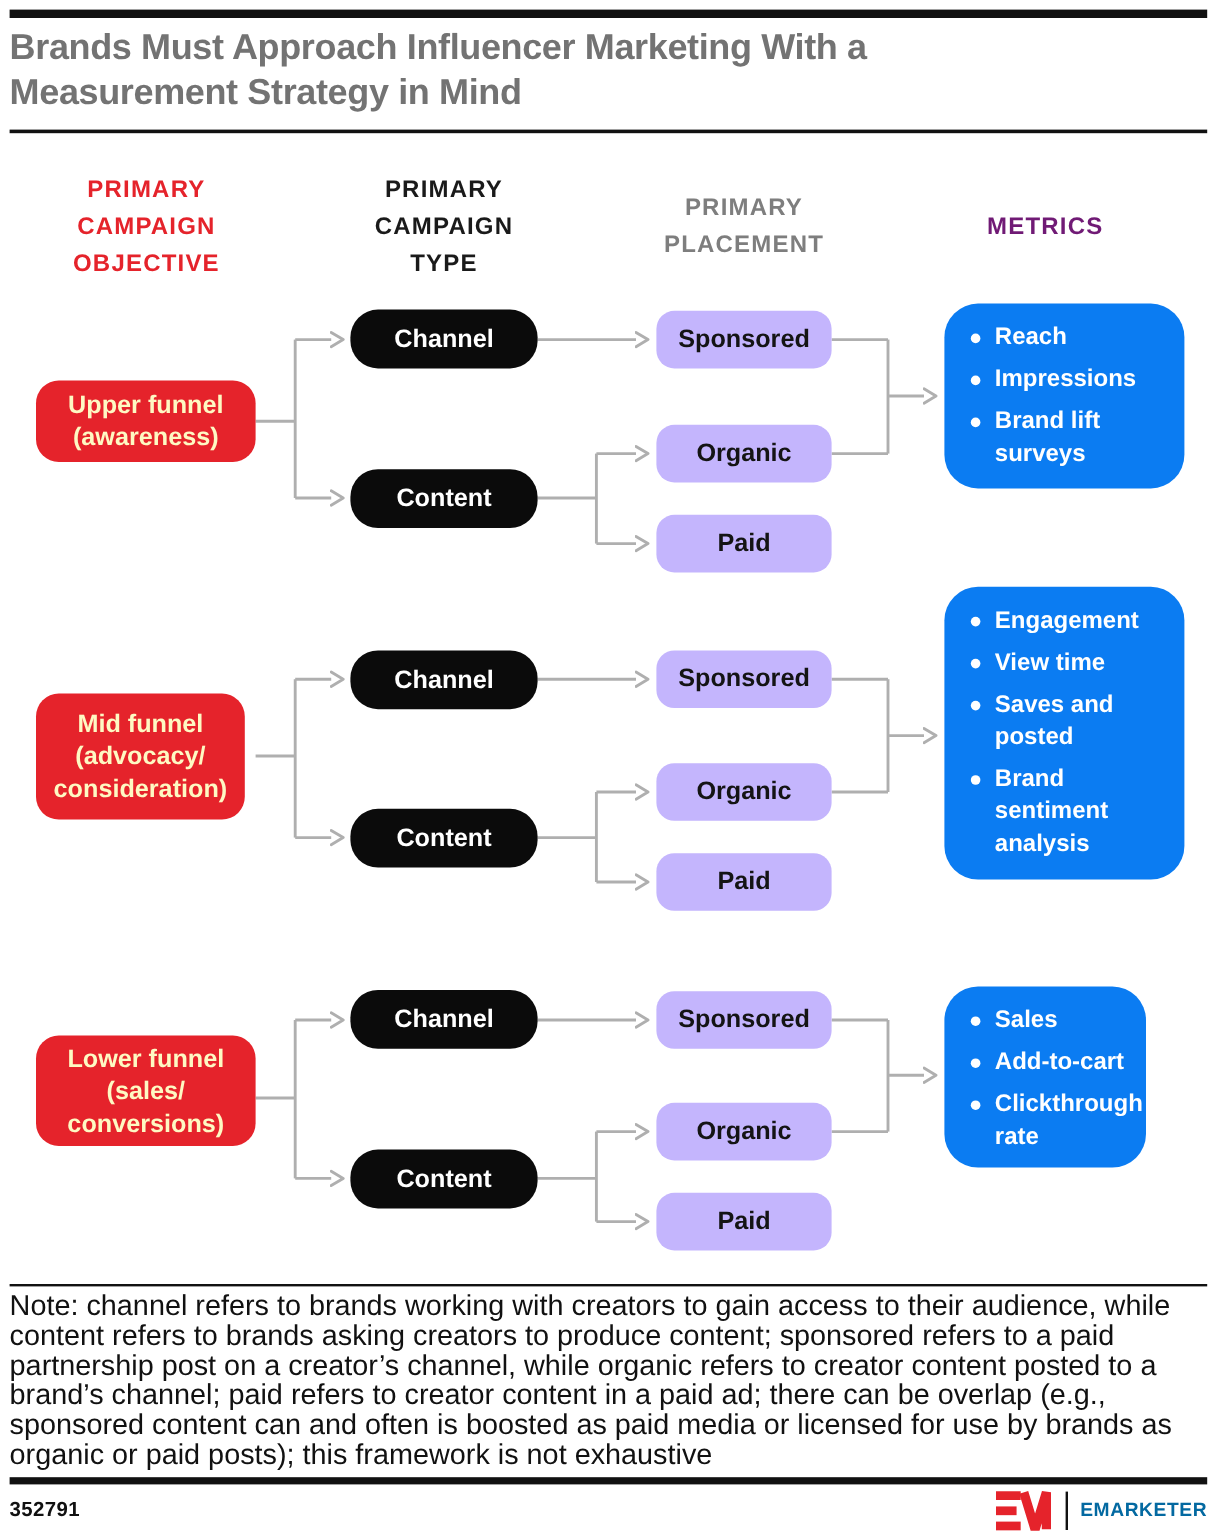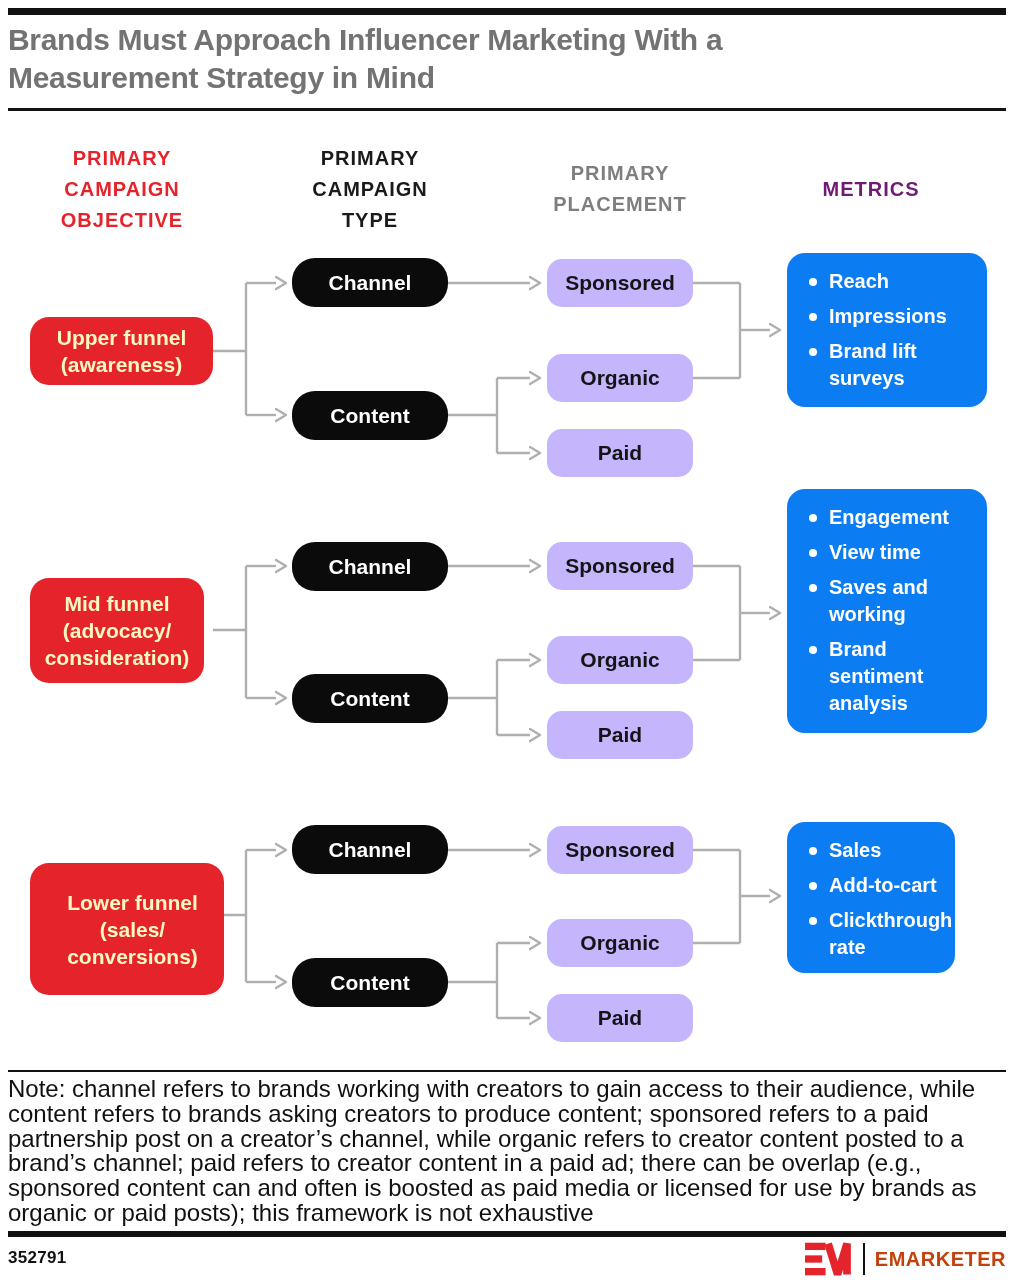--- a/index.html
+++ b/index.html
@@ -22,21 +22,21 @@
     position:absolute; display:flex; align-items:center; justify-content:center;
     font-weight:bold; text-align:center; z-index:2;
   }
   .box.red {
     background:#E5232B; color:#fef9c3; border-radius:19px;
     font-size:21px; line-height:27px; white-space:pre-line;
   }
   .box.black { background:#0B0B0B; color:#ffffff; border-radius:23px; font-size:21px; }
   .box.gray  { background:#c4b5fd; color:#141414; border-radius:15px; font-size:21px; }
   .metrics-box {
-    position:absolute; background:#0B7CF2; border-radius:18px; color:#ffffff; z-index:2;
+    position:absolute; background:#0B7CF2; border-radius:28px; color:#ffffff; z-index:2;
   }
   ul.metrics { list-style:none; margin:0; padding:15px 10px 0 20px; }
   ul.metrics li {
     position:relative; padding-left:22px; font-size:20px; font-weight:bold;
     line-height:27px; margin-bottom:8px; text-align:left;
   }
   ul.metrics li::before {
     content:""; position:absolute; left:2px; top:10px; width:8px; height:8px;
     border-radius:50%; background:#ffffff;
   }
@@ -47,21 +47,21 @@
     font-size:24px; line-height:24.8px;
   }
   #source {
     left:8px; top:1203px; width:1002px; color:#111111; font-style:italic;
     font-size:19px; line-height:24.8px;
   }
   #bottom-bar { left:8px; top:1231px; width:998px; height:6px; background:#111111; }
   #chart-id { left:8px; top:1248px; font-size:17px; font-weight:bold; color:#111111; letter-spacing:0.3px; }
   #brand { right:8px; top:1241px; display:flex; align-items:center; gap:10px; height:36px; }
   #brand .divider { width:2px; height:32px; background:#111111; }
-  #wordmark { font-size:20px; font-weight:bold; color:#c2410c; letter-spacing:0.5px; }
+  #wordmark { font-size:16px; font-weight:bold; color:#0369a1; letter-spacing:0.5px; }
 </style>
 </head>
 <body>
 
 <div id="canvas">
 
   <div id="top-bar" class="abs"></div>
   <div id="title" class="abs">Brands Must Approach Influencer Marketing With a
 Measurement Strategy in Mind</div>
   <div id="title-divider" class="abs"></div>
@@ -148,26 +148,26 @@
 consideration)</div>
   <div class="box black" style="left:292px; top:542px; width:156px; height:49px;">Channel</div>
   <div class="box black" style="left:292px; top:674px; width:156px; height:49px;">Content</div>
   <div class="box gray" style="left:547px; top:542px; width:146px; height:48px;">Sponsored</div>
   <div class="box gray" style="left:547px; top:636px; width:146px; height:48px;">Organic</div>
   <div class="box gray" style="left:547px; top:711px; width:146px; height:48px;">Paid</div>
   <div class="metrics-box" style="left:787px; top:489px; width:200px; height:244px;">
     <ul class="metrics">
         <li>Engagement</li>
         <li>View time</li>
-        <li>Saves and working</li>
+        <li>Saves and posted</li>
         <li>Brand sentiment analysis</li>
       </ul>
   </div>
 
-  <div class="box red" style="left:30px; top:863px; width:183px; height:132px;padding-left:11px;">Lower funnel
+  <div class="box red" style="left:30px; top:863px; width:183px; height:92px;">Lower funnel
 (sales/
 conversions)</div>
   <div class="box black" style="left:292px; top:825px; width:156px; height:49px;">Channel</div>
   <div class="box black" style="left:292px; top:958px; width:156px; height:49px;">Content</div>
   <div class="box gray" style="left:547px; top:826px; width:146px; height:48px;">Sponsored</div>
   <div class="box gray" style="left:547px; top:919px; width:146px; height:48px;">Organic</div>
   <div class="box gray" style="left:547px; top:994px; width:146px; height:48px;">Paid</div>
   <div class="metrics-box" style="left:787px; top:822px; width:168px; height:151px;">
     <ul class="metrics">
         <li>Sales</li>

